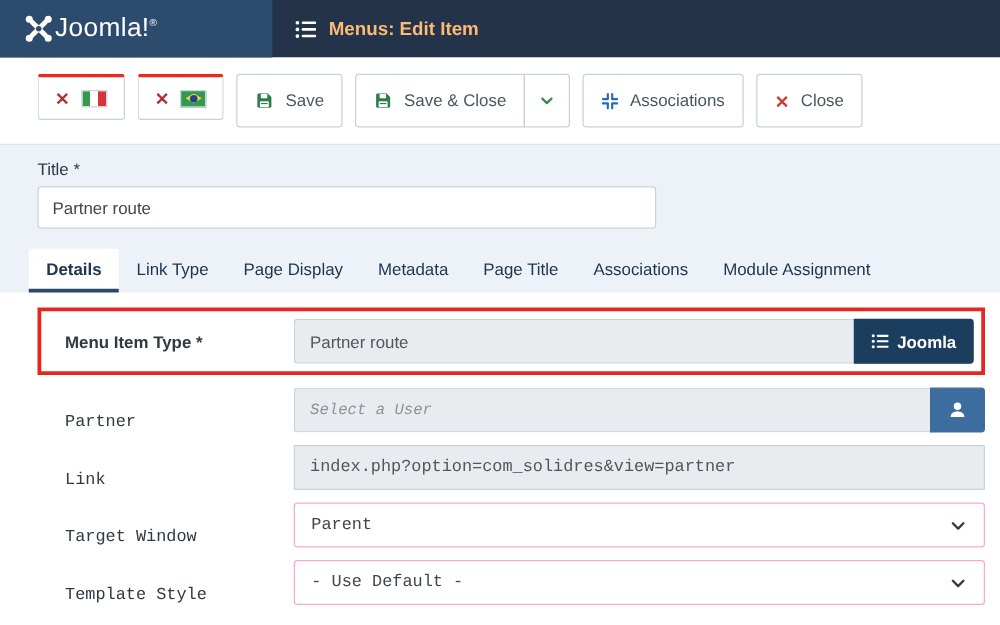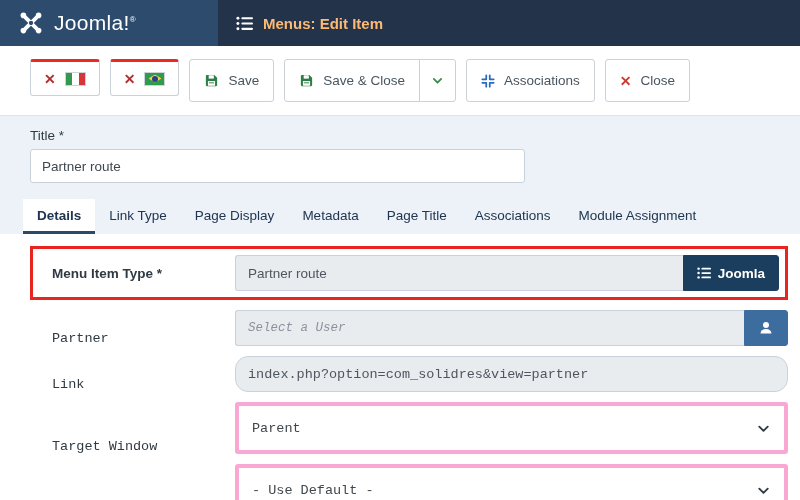--- a/index.html
+++ b/index.html
@@ -1,21 +1,21 @@
 <!DOCTYPE html>
 <html><head>
 <meta charset="utf-8">
 <style>
   * { box-sizing: border-box; margin: 0; padding: 0; }
   html,body { width: 800px; height: 500px; overflow: hidden; }
   body { font-family: "Liberation Sans", sans-serif; background: #edf2f9; }
 
   
   .topbar { display: flex; height: 46px; background: #233349; }
-  .brand { width: 218px; background: #2d4b6d; color: #fff; display: flex; align-items: center; gap: 10px; padding-left: 18px; }
+  .brand { width: 218px; background: #2d4b6d; color: #fff; display: flex; align-items: center; gap: 0; padding-left: 18px; }
   .brand-text { font-size: 21px; letter-spacing: .3px; }
   .brand-text sup { font-size: 8px; }
   .page-heading { display: flex; align-items: center; gap: 10px; color: #fdba74; padding-left: 18px; font-size: 15px; font-weight: 700; }
 
   
   .toolbar { background: #fff; border-bottom: 1px solid #dde3ea; padding: 13px 0 13px 30px; display: flex; align-items: flex-start; gap: 10px; }
   .tbtn { display: inline-flex; align-items: center; gap: 9px; background: #fff; border: 1px solid #c9d2da; border-radius: 3px; padding: 8px 14px; font-size: 13.5px; color: #495660; cursor: pointer; height: 43px; white-space: nowrap; }
   .flag-btn { border-top: 3px solid #ea2a1f; height: 37px; padding: 8px 13px; }
   .x-red { color: #b03030; font-size: 14px; font-weight: 700; line-height: 1; }
   .x-close { color: #cc3b33; font-size: 14px; font-weight: 700; line-height: 1; }
@@ -42,26 +42,26 @@
   .tab { padding: 9px 14px 8px; font-size: 13.5px; color: #203650; cursor: pointer; border-bottom: 3px solid transparent; }
   .tab.active { background: #fff; font-weight: 700; border-bottom: 3px solid #2b4a68; }
 
   
   .panel { background: #fff; padding: 12px 12px 20px 30px; min-height: 260px; }
   .form-row { display: flex; align-items: flex-end; margin-bottom: 10px; font-family: Liberation Mono, monospace; }
   .form-row .flabel { width: 205px; padding-left: 22px; margin: 0; flex: none; }
   .highlight { border: 3px solid #e8261f; padding: 6px 6px 6px 0; margin-bottom: 10px; display: flex; align-items: center; }
   .highlight .flabel { width: 202px; padding-left: 19px; margin: 0; flex: none; font-weight: 700; }
   .controls { flex: 1; display: flex; }
-  .fake-input { flex: 1; height: 36px; background: #e9ecef; border: 1px solid #c9d2da; border-radius: 13px; display: flex; align-items: center; padding: 0 12px; font-size: 13.5px; color: #4e565e; }
+  .fake-input { flex: 1; height: 36px; background: #e9ecef; border: 1px solid #c9d2da; border-radius: 1px; display: flex; align-items: center; padding: 0 12px; font-size: 13.5px; color: #4e565e; }
   .input-group .fake-input { border-radius: 3px 0 0 3px; border-right: none; }
   .placeholder { font-style: italic; color: #8a939c; font-size: 12.5px; }
   .select-btn { background: #1c3e5e; color: #fff; border-radius: 0 3px 3px 0; display: inline-flex; align-items: center; gap: 7px; padding: 0 13px; font-size: 13.5px; font-weight: 600; cursor: pointer; border: 1px solid #1c3e5e; }
   .user-btn { background: #3d6d9e; width: 44px; border-radius: 0 3px 3px 0; display: inline-flex; align-items: center; justify-content: center; cursor: pointer; border: 1px solid #3d6d9e; }
-  .select-box { flex: 1; height: 52px; background: #fff; border: 4px solid #f9a8d4; border-radius: 3px; display: flex; align-items: center; justify-content: space-between; padding: 0 13px; font-size: 13.5px; color: #3f474e; cursor: pointer; }
+  .select-box { flex: 1; height: 36px; background: #fff; border: 1px solid #f9a8d4; border-radius: 3px; display: flex; align-items: center; justify-content: space-between; padding: 0 13px; font-size: 13.5px; color: #3f474e; cursor: pointer; }
 
   .icon { display: inline-flex; line-height: 0; }
 </style>
 </head>
 <body>
 
 <div class="topbar">
   <div class="brand">
     <span class="icon">
       <svg width="26" height="26" viewBox="0 0 24 24">

